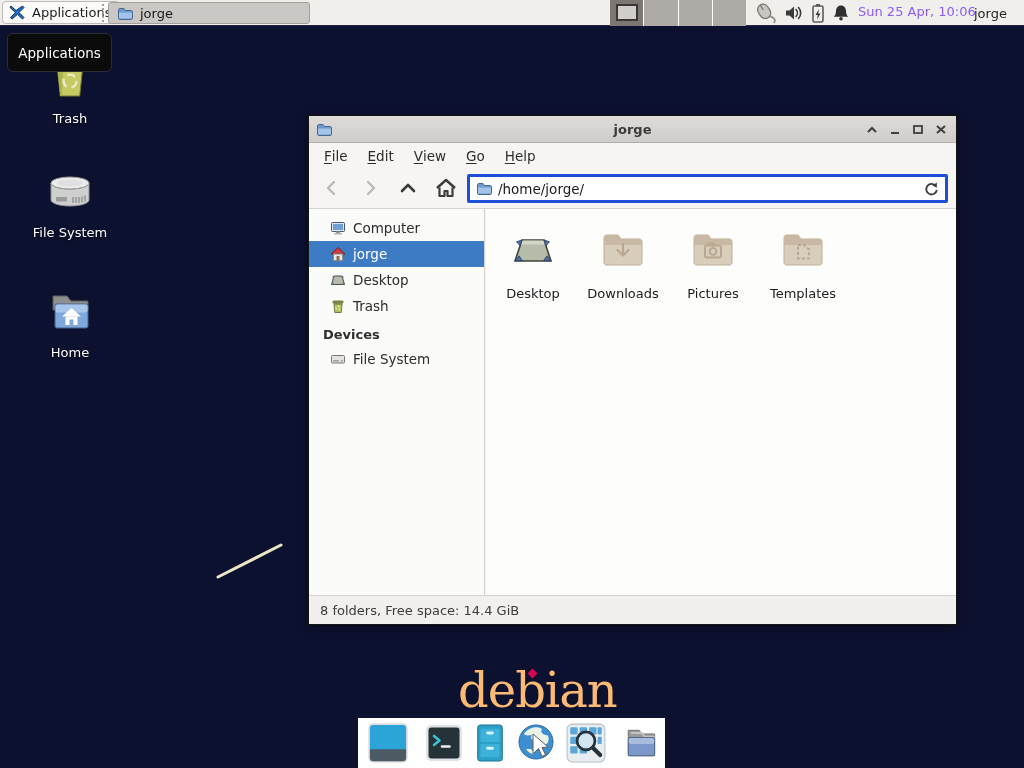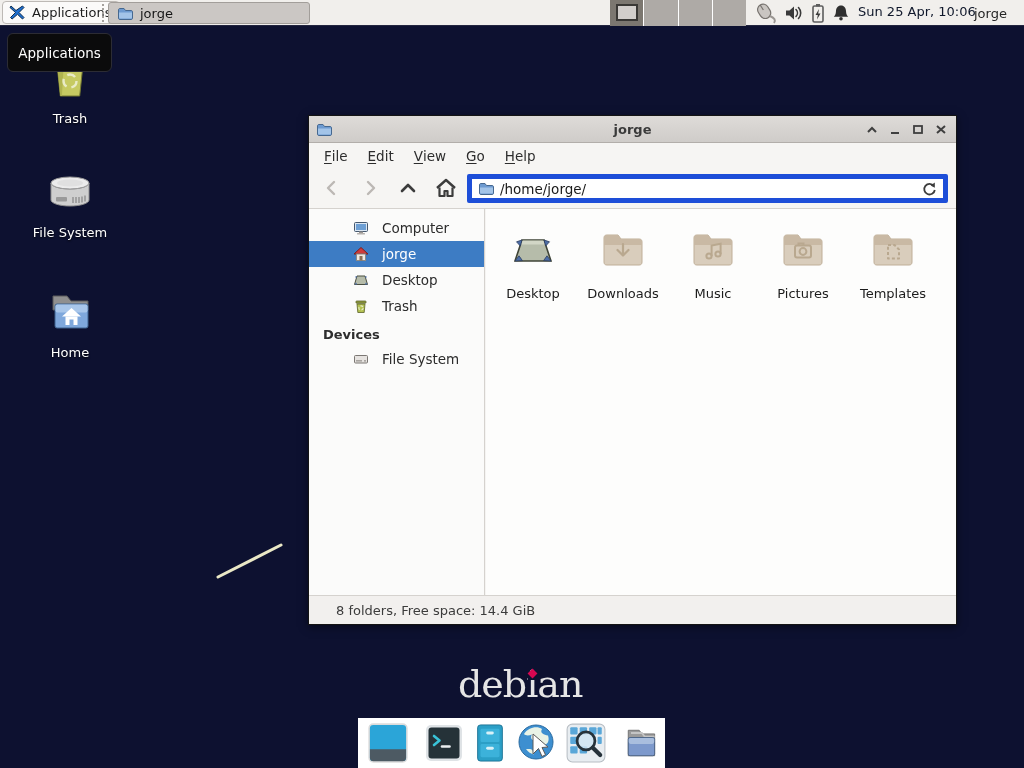--- a/index.html
+++ b/index.html
@@ -21,41 +21,41 @@
   .ws { position:absolute; left:610px; top:0; width:136px; height:26px; display:flex; background:#fff; }
   .ws-cell { flex:1; background:#aeaaa6; margin-right:1px; position:relative; }
   .ws-cell:last-child { margin-right:0; }
   .ws-cell.active { background:#7c7770; }
   .ws-win { position:absolute; left:6px; top:4px; width:22px; height:17px;
             background:#d2cecb; border:2px solid #3a3835; }
   .tray { position:absolute; left:750px; top:0; height:26px; width:102px; display:flex;
           align-items:center; justify-content:space-between; padding:0 2px; }
   .tray span { display:flex; align-items:center; }
   .clock { position:absolute; left:858px; top:0; height:22px; display:flex; align-items:center;
-           font-size:13px; color:#0f172a; }
+           font-size:13px; color:#8b5cf6; }
   .panel-user { position:absolute; left:974px; top:0; height:26px; display:flex; align-items:center;
                 font-size:13px; color:#262626; }
 
   
   #tooltip { position:absolute; left:7px; top:33px; width:105px; height:39px; background:#0b0b0c;
              border:1px solid #2c2c34; border-radius:6px; color:#fff; font-size:13.5px;
              display:flex; align-items:center; justify-content:center; z-index:60; }
 
   
   .d-icon { position:absolute; width:100px; display:flex; flex-direction:column; align-items:center; }
   .d-icon .lbl { margin-top:5px; color:#fff; font-size:13px; text-shadow:0 1px 2px rgba(0,0,0,.9); }
   #d-trash { left:20px; top:56px; z-index:10; }
   #d-fs    { left:20px; top:170px; }
   #d-home  { left:20px; top:290px; }
 
   #stray-line { position:absolute; left:210px; top:538px; }
 
   
-  #debian { position:absolute; left:458px; top:662px; color:#e5e5e5; font-family:"DejaVu Serif", serif;
-            font-size:38px; letter-spacing:-1px; }
+  #debian { position:absolute; left:458px; top:662px; color:#fdba74; font-family:"DejaVu Serif", serif;
+            font-size:48px; letter-spacing:-1px; }
   #debian .dot-cover { position:absolute; left:70px; top:9px; width:9px; height:9px; background:#0d1130; }
   #debian .dot-red { position:absolute; left:71px; top:8px; width:7px; height:7px; background:#d70751;
                      transform:rotate(45deg); }
 
   
   #dock { position:absolute; left:358px; top:718px; width:307px; height:50px; background:#ffffff;
           display:flex; align-items:center; gap:7px; padding:0 8px; }
   .dock-sep { width:1px; height:38px; background:#9c9c9c; }
   .dock-item { display:flex; align-items:center; justify-content:center; }
 
@@ -74,41 +74,41 @@
   #menubar { position:absolute; left:0; top:27px; right:0; height:25px; background:#f6f5f3;
              display:flex; align-items:center; padding-left:5px; }
   .menu-item { padding:0 10px; font-size:13.5px; color:#2d2d2d; height:25px; display:flex; align-items:center; }
   .menu-item u { text-underline-offset:2px; }
 
   #toolbar { position:absolute; left:0; top:52px; right:0; height:41px; background:#f6f5f3;
              border-bottom:1px solid #d5d2ce; display:flex; align-items:center; }
   .nav-btn { width:30px; height:30px; margin-left:8px; display:flex; align-items:center; justify-content:center;
              border-radius:3px; }
   #pathbar { position:absolute; left:158px; top:6px; width:481px; height:29px; background:#ffffff;
-             border:5px solid #1d4ed8; border-radius:2px; display:flex; align-items:center; padding:0 6px; }
+             border:3px solid #1d4ed8; border-radius:2px; display:flex; align-items:center; padding:0 6px; }
   #pathbar input { flex:1; border:none; outline:none; font-size:13.5px; color:#1a1a1a; margin-left:6px;
                    font-family:"DejaVu Sans", sans-serif; background:transparent; }
   #pathbar .reload { display:flex; }
 
   #sidebar { position:absolute; left:0; top:93px; bottom:29px; width:176px; background:#fbfbfa;
              border-right:1px solid #d5d2ce; padding-top:6px; }
   .sb-header { height:24px; display:flex; align-items:center; padding-left:14px; font-weight:bold;
                font-size:13px; color:#2e2e2e; }
-  .sb-row { height:26px; display:flex; align-items:center; padding-left:44px; gap:13px;
+  .sb-row { height:26px; display:flex; align-items:center; padding-left:21px; gap:7px;
             font-size:13.5px; color:#2c2c2c; }
   .sb-row.selected { background:#3d7cc4; color:#ffffff; }
   .sb-header.devices { margin-top:3px; }
 
   #files { position:absolute; left:177px; top:93px; right:0; bottom:29px; background:#fdfdfc;
            display:flex; flex-wrap:wrap; align-content:flex-start; padding:16px 0 0 2px; }
   .file-item { width:90px; height:96px; display:flex; flex-direction:column; align-items:center; }
   .file-item .flabel { margin-top:9px; font-size:13px; color:#1c1c1c; }
 
   #statusbar { position:absolute; left:0; bottom:0; right:0; height:29px; background:#f2f0ee;
-               border-top:1px solid #d5d2ce; display:flex; align-items:center; padding-left:27px;
+               border-top:1px solid #d5d2ce; display:flex; align-items:center; padding-left:11px;
                font-size:13px; color:#3c3c3c; }
 </style>
 </head>
 <body>
 
 <div id="screen">
 
   <svg id="stray-line" width="80" height="46">
     <line x1="8" y1="39" x2="71" y2="7" stroke="#eae8c6" stroke-width="3" stroke-linecap="round"></line>
   </svg>
@@ -382,32 +382,20 @@
         <span>
           <svg width="48" height="48" viewBox="0 0 48 48">
             <path d="M5 13c0-2 1-3 3-3h11l3 4h18c2 0 3 1 3 3v20c0 2-1 3-3 3H8c-2 0-3-1-3-3z" fill="#d9cdbc" stroke="#bfae97"></path>
             <path d="M5 13c0-2 1-3 3-3h11l3 4h18c2 0 3 1 3 3v3H5z" fill="#c9b9a4"></path>
             <path d="M24 19v11M18.5 25l5.5 5.5L29.5 25" fill="none" stroke="#b9a88f" stroke-width="2.2" stroke-linecap="round" stroke-linejoin="round"></path>
           </svg>
         </span>
         <span class="flabel">Downloads</span>
       </div>
 
-      <div class="file-item">
-        <span>
-          <svg width="48" height="48" viewBox="0 0 48 48">
-            <path d="M5 13c0-2 1-3 3-3h11l3 4h18c2 0 3 1 3 3v20c0 2-1 3-3 3H8c-2 0-3-1-3-3z" fill="#d9cdbc" stroke="#bfae97"></path>
-            <path d="M5 13c0-2 1-3 3-3h11l3 4h18c2 0 3 1 3 3v3H5z" fill="#c9b9a4"></path>
-            <path d="M22.6 31V20.5l9-1.8V29" fill="none" stroke="#b9a88f" stroke-width="2"></path>
-            <circle cx="20" cy="31" r="2.6" fill="none" stroke="#b9a88f" stroke-width="2"></circle>
-            <circle cx="29" cy="29" r="2.6" fill="none" stroke="#b9a88f" stroke-width="2"></circle>
-          </svg>
-        </span>
-        <span class="flabel">Music</span>
-      </div>
 
       <div class="file-item">
         <span>
           <svg width="48" height="48" viewBox="0 0 48 48">
             <path d="M5 13c0-2 1-3 3-3h11l3 4h18c2 0 3 1 3 3v20c0 2-1 3-3 3H8c-2 0-3-1-3-3z" fill="#d9cdbc" stroke="#bfae97"></path>
             <path d="M5 13c0-2 1-3 3-3h11l3 4h18c2 0 3 1 3 3v3H5z" fill="#c9b9a4"></path>
             <rect x="16" y="20.5" width="16" height="12" rx="2" fill="none" stroke="#b9a88f" stroke-width="2"></rect>
             <circle cx="24" cy="26.5" r="3.4" fill="none" stroke="#b9a88f" stroke-width="2"></circle>
             <path d="M19.5 20.5v-2h5v2" fill="none" stroke="#b9a88f" stroke-width="2"></path>
           </svg>

